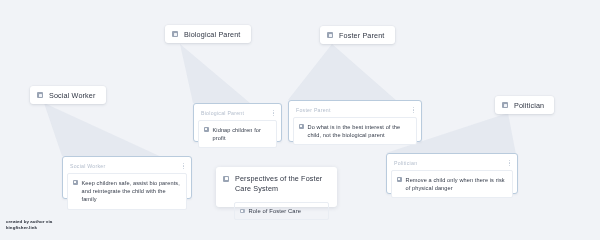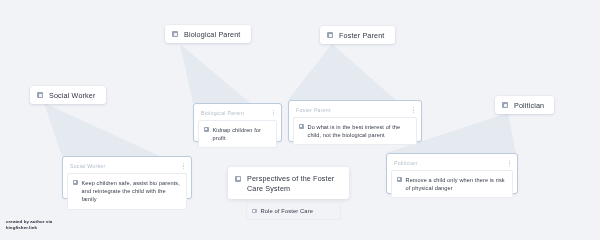--- a/index.html
+++ b/index.html
@@ -305,21 +305,21 @@
           <i></i>
           <i></i>
         </span>
     </div>
     <div class="card-body">
       <span class="bullet"></span>
       <span class="card-text">Remove a child only when there is risk of physical danger</span>
     </div>
   </div>
 
-  <div id="topic-card" style="left: 228px; top: 167px; width: 121px; height: 32px;">
+  <div id="topic-card" style="left: 216px; top: 167px; width: 121px; height: 40px;">
     <div class="topic-head">
       <span class="bullet"></span>
       <span class="topic-title">Perspectives of the Foster Care System</span>
     </div>
     <div class="topic-sub">
       <span class="bullet"></span>
       <span class="topic-sub-text">Role of Foster Care</span>
     </div>
   </div>
 

